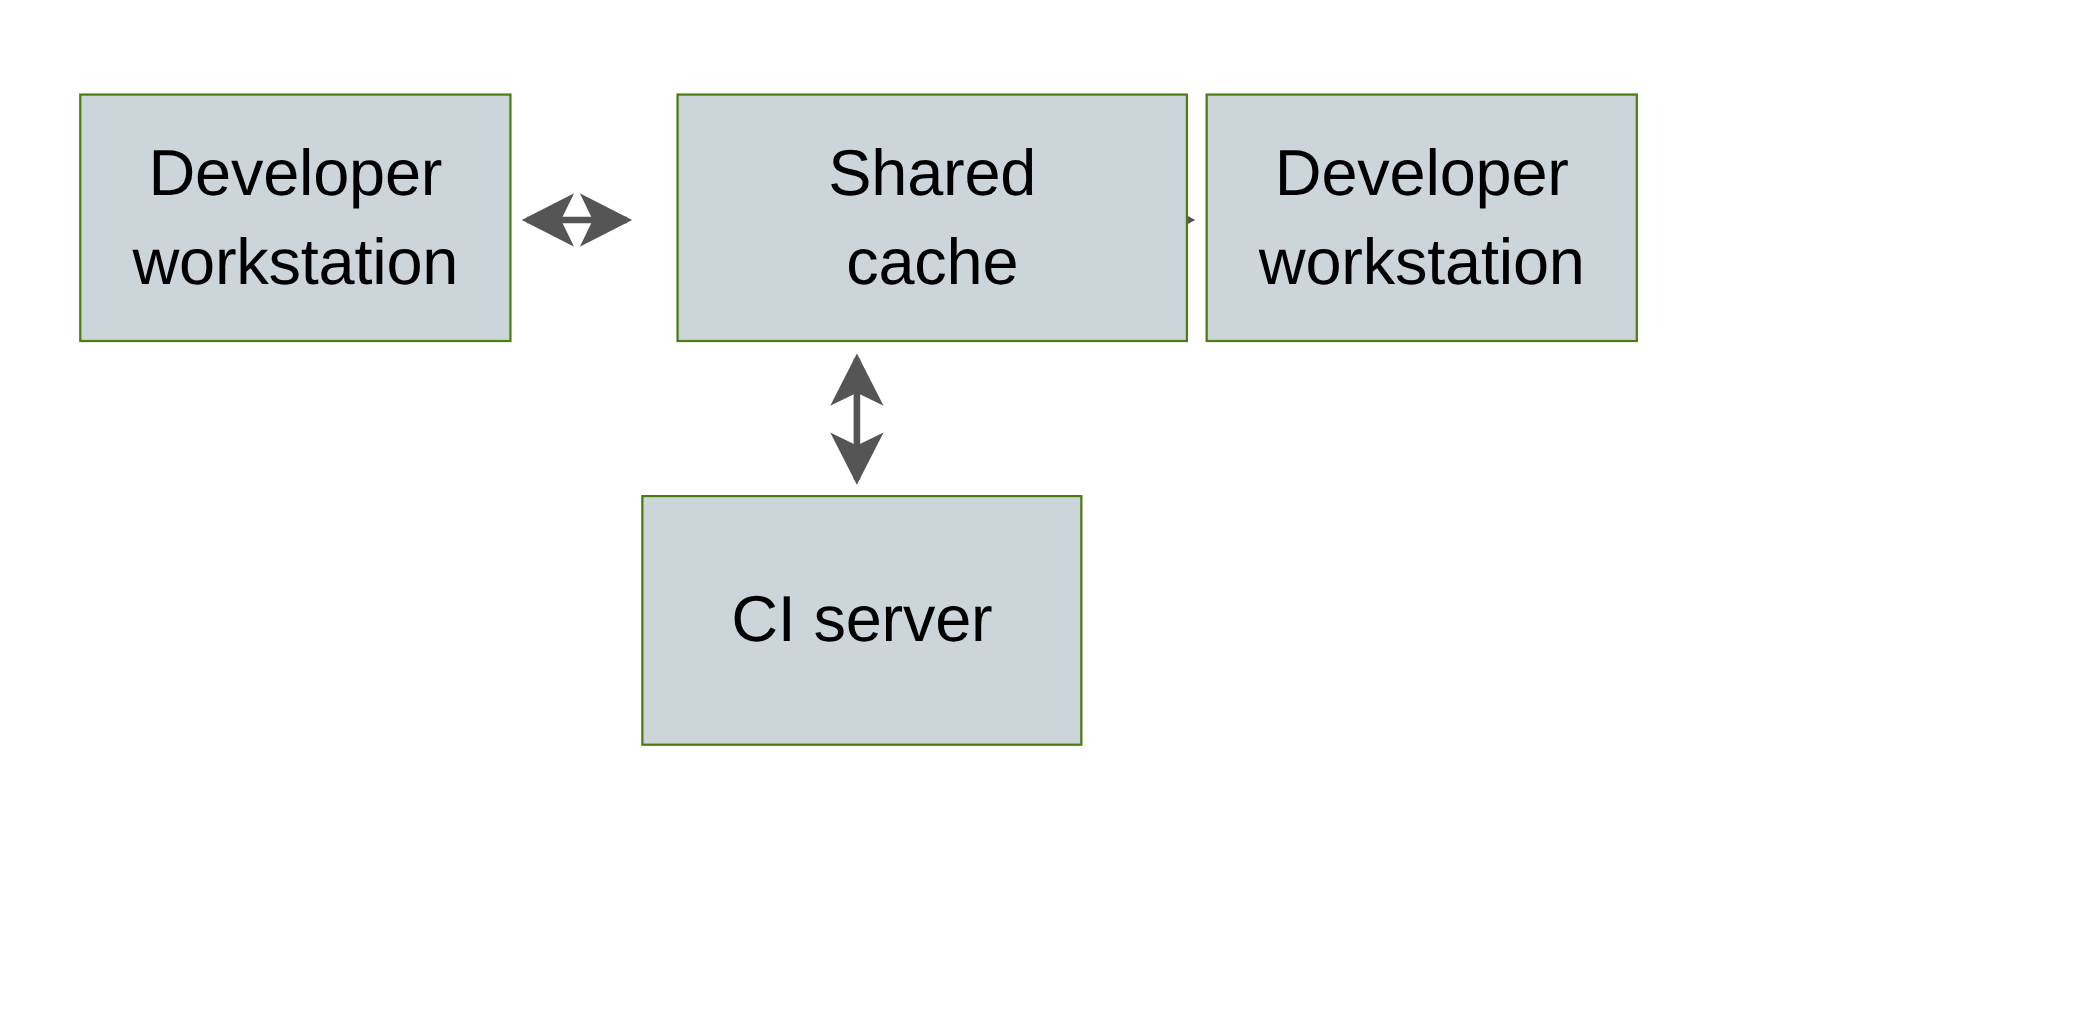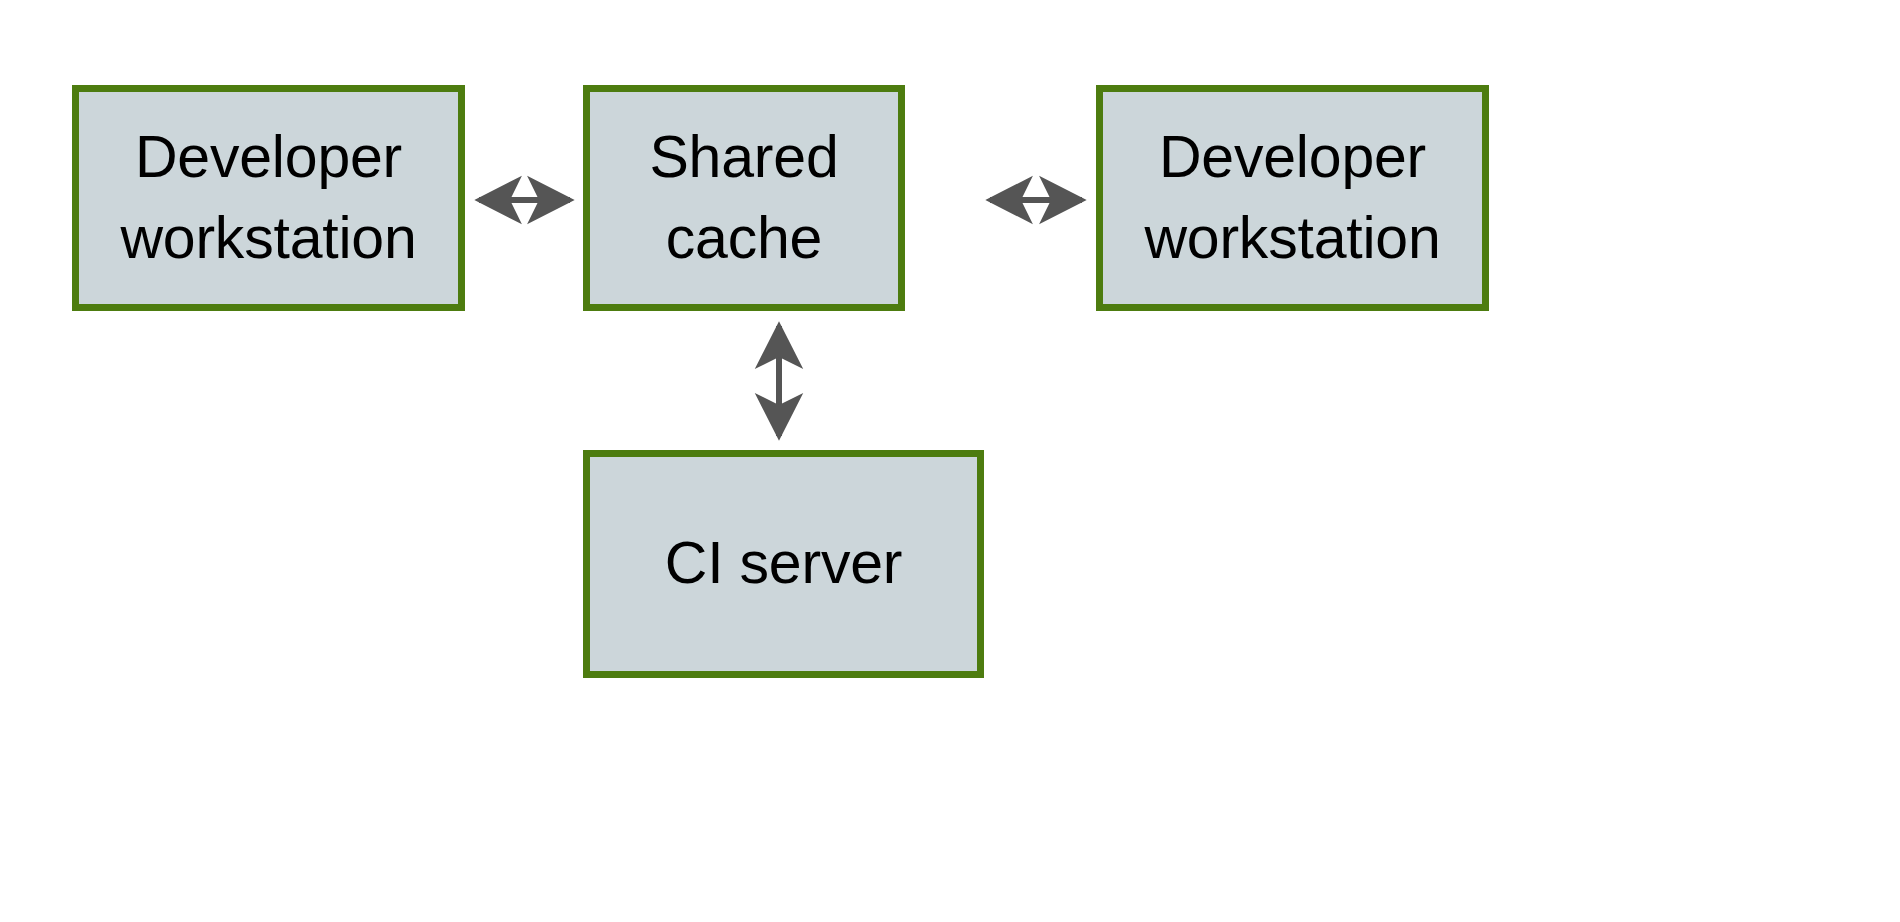--- a/index.html
+++ b/index.html
@@ -24,38 +24,38 @@
     left: 0;
     top: 0;
     width: 1900px;
     height: 922px;
     pointer-events: none;
   }
   .node {
     position: absolute;
     box-sizing: border-box;
     background: #ccd6da;
-    border: 7px solid #4d7c0f;
+    border: 2px solid #4d7c0f;
     display: flex;
     align-items: center;
     justify-content: center;
     text-align: center;
   }
   .node-label {
     font-family: "Liberation Sans", sans-serif;
     font-weight: 400;
     font-size: 59px;
     line-height: 1.38;
     color: #000000;
     letter-spacing: -0.2px;
     white-space: pre-line;
     padding: 0 10px;
   }
   #node-dev-left   { left: 72px;   top: 85px;  width: 393px; height: 226px; }
-  #node-cache      { left: 583px;  top: 85px;  width: 322px; height: 226px; }
+  #node-cache      { left: 615px;  top: 85px;  width: 465px; height: 226px; }
   #node-dev-right  { left: 1096px; top: 85px;  width: 393px; height: 226px; }
   #node-ci         { left: 583px;  top: 450px; width: 401px; height: 228px; }
 </style>
 </head>
 <body>
 
 <div id="diagram-root">
 
   <svg id="edge-layer" viewBox="0 0 1900 922" width="1900" height="922" xmlns="http://www.w3.org/2000/svg">
     <defs>

